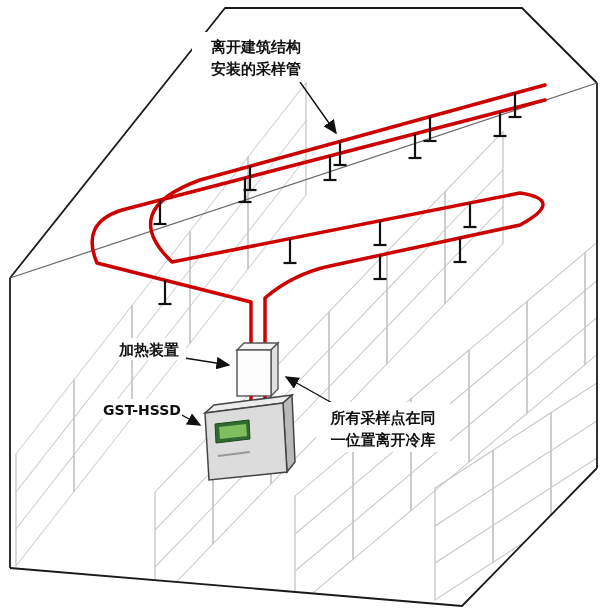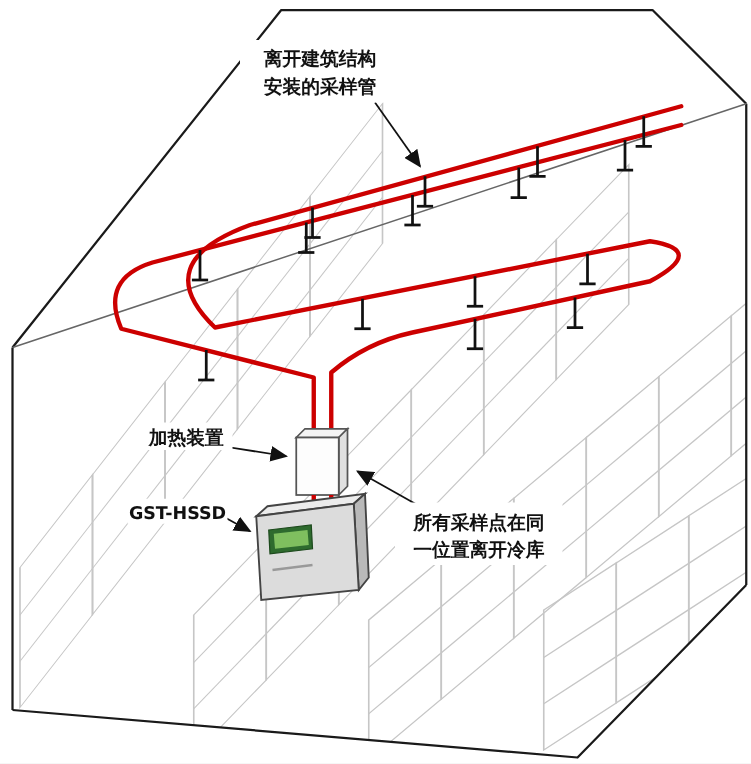--- a/index.html
+++ b/index.html
@@ -1,16 +1,16 @@
 <!DOCTYPE html>
 <html><head>
 <meta charset="utf-8">
 <style>
   html,body{margin:0;padding:0;background:#fff;}
-  .stage{position:relative;width:601px;height:611px;background:#e5e5e5;overflow:hidden;
+  .stage{position:relative;width:601px;height:611px;background:#b91c1c;overflow:hidden;
          font-family:"DejaVu Sans","Liberation Sans",sans-serif;}
   svg{display:block;}
   text{font-family:"DejaVu Sans","Liberation Sans",sans-serif;fill:#111;}
   .cn{font-size:15px;font-weight:bold;}
   .model{font-size:14px;font-weight:bold;}
 </style>
 </head>
 <body>
 
 <div class="stage">

